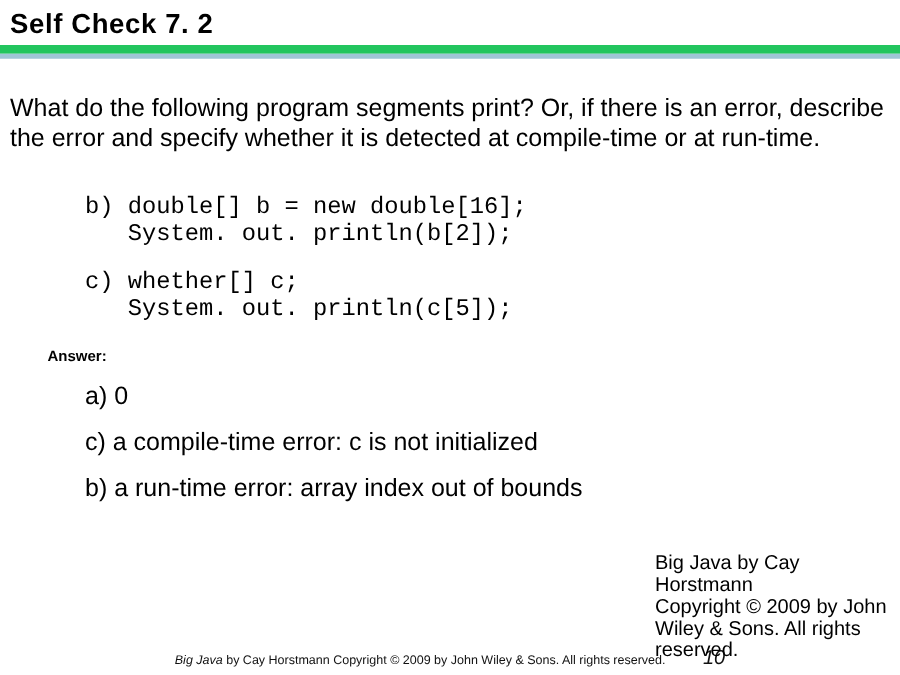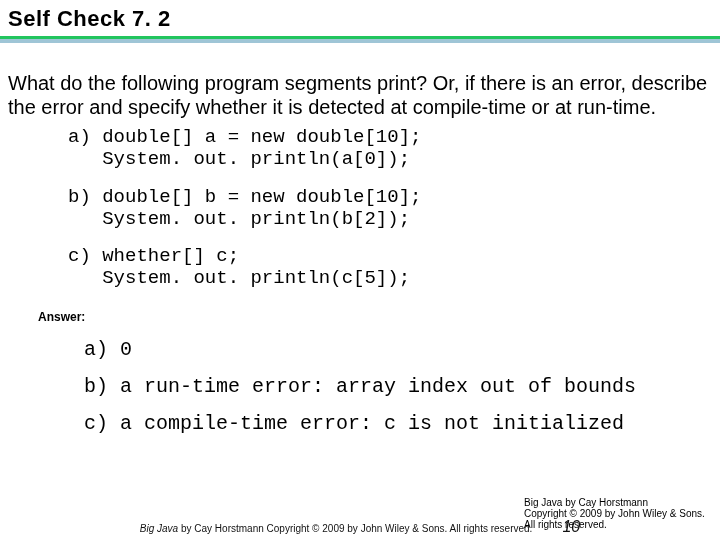--- a/index.html
+++ b/index.html
@@ -10,35 +10,35 @@
     font-family: "Segoe UI", Arial, sans-serif;
     color: #000;
     position: relative;
     overflow: hidden;
   }
   .heading {
     font-size: 22px;
     font-weight: 700;
     padding: 6px 8px 4px 8px;
     letter-spacing: 0.5px;
-    border-bottom: 3px solid #22c55e;
+    border-bottom: 7px solid #22c55e;
   }
   .accent-line {
     height: 4px;
     background: #9fc5d6;
     width: 100%;
   }
   .body-area {
     padding: 28px 8px 0 8px;
   }
   .question {
     font-size: 20px;
     line-height: 1.2;
     font-family: Arial, sans-serif;
-    margin-bottom: 8px;
+    margin-bottom: 32px;
   }
   .code-list {
     list-style: none;
     margin-left: 60px;
     margin-bottom: 20px;
   }
   .code-list li {
     font-family: "Courier New", monospace;
     font-size: 19px;
     line-height: 1.15;
@@ -56,74 +56,71 @@
     font-weight: 700;
     font-family: Arial, sans-serif;
     margin-bottom: 14px;
   }
   .answer-list {
     list-style: none;
     margin-left: 30px;
   }
   .answer-list li {
     font-size: 20px;
-    font-family: Liberation Mono, monospace;
+    font-family: Liberation Sans, sans-serif;
     line-height: 1.15;
     margin-bottom: 14px;
-    margin-left: 16px;
   }
   .footer {
     position: absolute;
     bottom: 4px;
     left: 0;
     width: 100%;
     font-size: 10px;
     color: #111;
     font-family: Arial, sans-serif;
     text-align: center;
     line-height: 1.1;
   }
   .footer .ftr-row { display: flex; justify-content: center; gap: 30px; align-items: baseline; }
   .footer .book { font-style: italic; }
   .footer .pg { font-size: 16px; font-style: italic; }
   .footer-right {
     position: absolute;
     right: 6px;
     bottom: 10px;
-    font-size: 10px;
+    font-size: 16px;
     text-align: left;
     line-height: 1.1;
     width: 190px;
   }
 </style>
 </head>
 <body>
 
 <div class="heading">Self Check 7. 2</div>
 <div class="accent-line"></div>
 
 <div class="body-area">
 
   <p class="question">What do the following program segments print? Or, if there is an error, describe the error and specify whether it is detected at compile-time or at run-time.</p>
 
   <ul class="code-list">
-    <li><span class="label">a)</span> <span>double[] a = new double[10];</span>
-   <span>System. out. println(a[0]);</span></li>
-    <li><span class="label">b)</span> <span>double[] b = new double[10];</span>
+    <li><span class="label">b)</span> <span>double[] b = new double[16];</span>
    <span>System. out. println(b[2]);</span></li>
     <li><span class="label">c)</span> <span>whether[] c;</span>
    <span>System. out. println(c[5]);</span></li>
   </ul>
 
   <div class="answer-block">
     <p class="answer-label">Answer:</p>
     <ul class="answer-list">
       <li>a) 0</li>
+      <li>c) a compile-time error: c is not initialized</li>
       <li>b) a run-time error: array index out of bounds</li>
-      <li>c) a compile-time error: c is not initialized</li>
     </ul>
   </div>
 
 </div>
 
 <div class="footer">
   <div class="ftr-row">
     <span>
       <span class="book">Big Java</span>
       <span>by Cay Horstmann</span>

